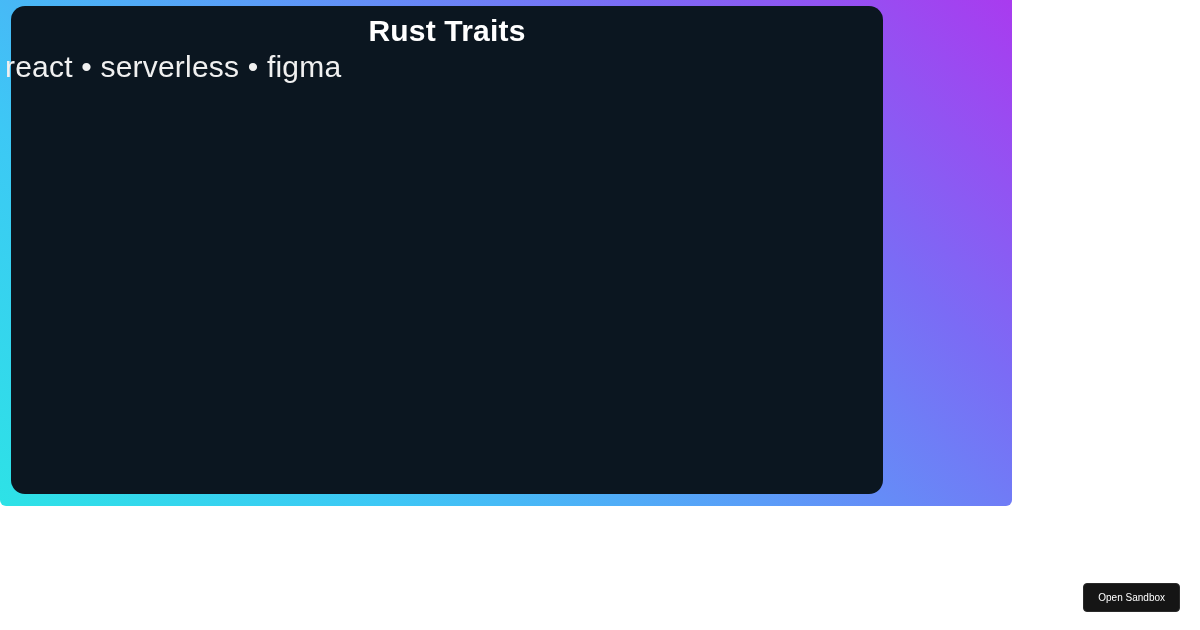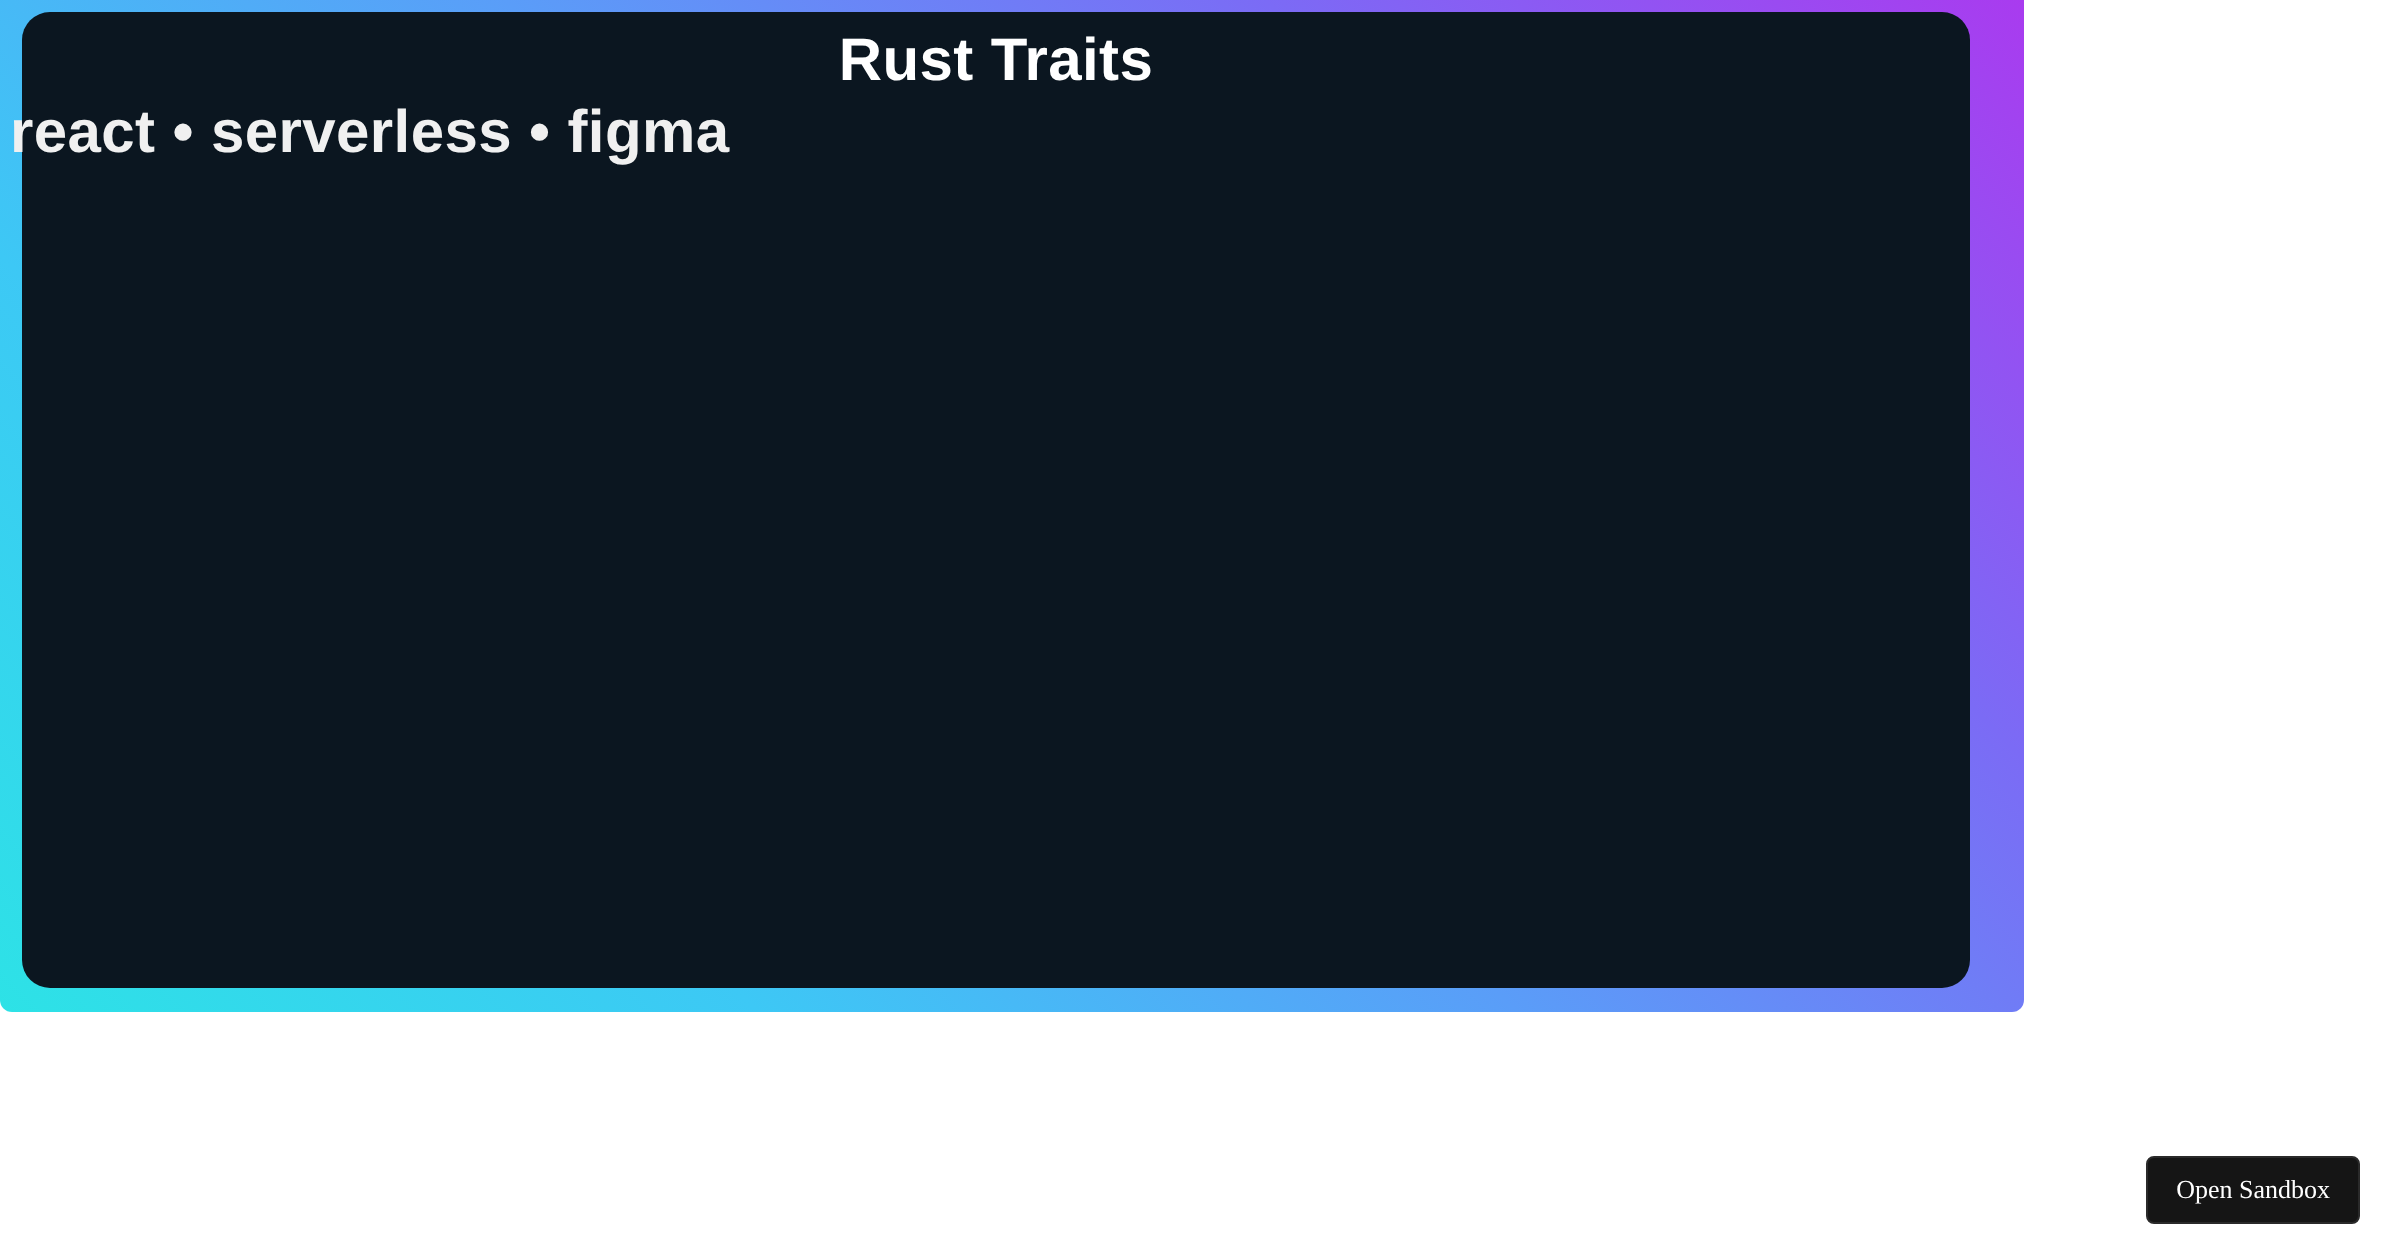--- a/index.html
+++ b/index.html
@@ -20,40 +20,40 @@
       position: absolute;
       top: 0;
       left: 0;
       background: linear-gradient(225deg, #a93bef 0%, #7b6bf5 25%, #5a9df8 50%, #3dc8f5 75%, #2de2e6 100%);
       border-radius: 0 0 6px 6px;
     }
     .card {
       position: absolute;
       top: 6px;
       left: 11px;
-      width: 974px;
+      width: 872px;
       height: 488px;
       background: #0b1620;
       border-radius: 14px;
       color: #ffffff;
     }
     .title {
       text-align: center;
       font-size: 30px;
       font-weight: 800;
       padding-top: 8px;
       letter-spacing: 0.2px;
     }
     .meta-row {
       display: flex;
       justify-content: space-between;
       align-items: flex-start;
       padding: 2px 0 0 0;
       font-size: 30px;
-      font-weight: 700;
+      font-weight: 400;
       color: #f0f0f0;
     }
     .tags {
       padding-left: 0;
       margin-left: -6px;
       letter-spacing: 0.2px;
     }
     .handle {
       padding-right: 0;
       margin-right: -4px;
@@ -61,22 +61,22 @@
     }
     .open-sandbox-btn {
       position: absolute;
       right: 20px;
       bottom: 18px;
       background: #151515;
       color: #ffffff;
       border: 1px solid #2a2a2a;
       border-radius: 4px;
       padding: 8px 14px;
-      font-size: 13px;
-      font-family: Liberation Serif, serif;
+      font-size: 10px;
+      font-family: Liberation Sans, sans-serif;
       cursor: pointer;
     }
   </style>
 </head>
 <body>
 
 <div class="outer-frame">
   <div class="card">
     <h1 class="title">Rust Traits</h1>
     <div class="meta-row">

